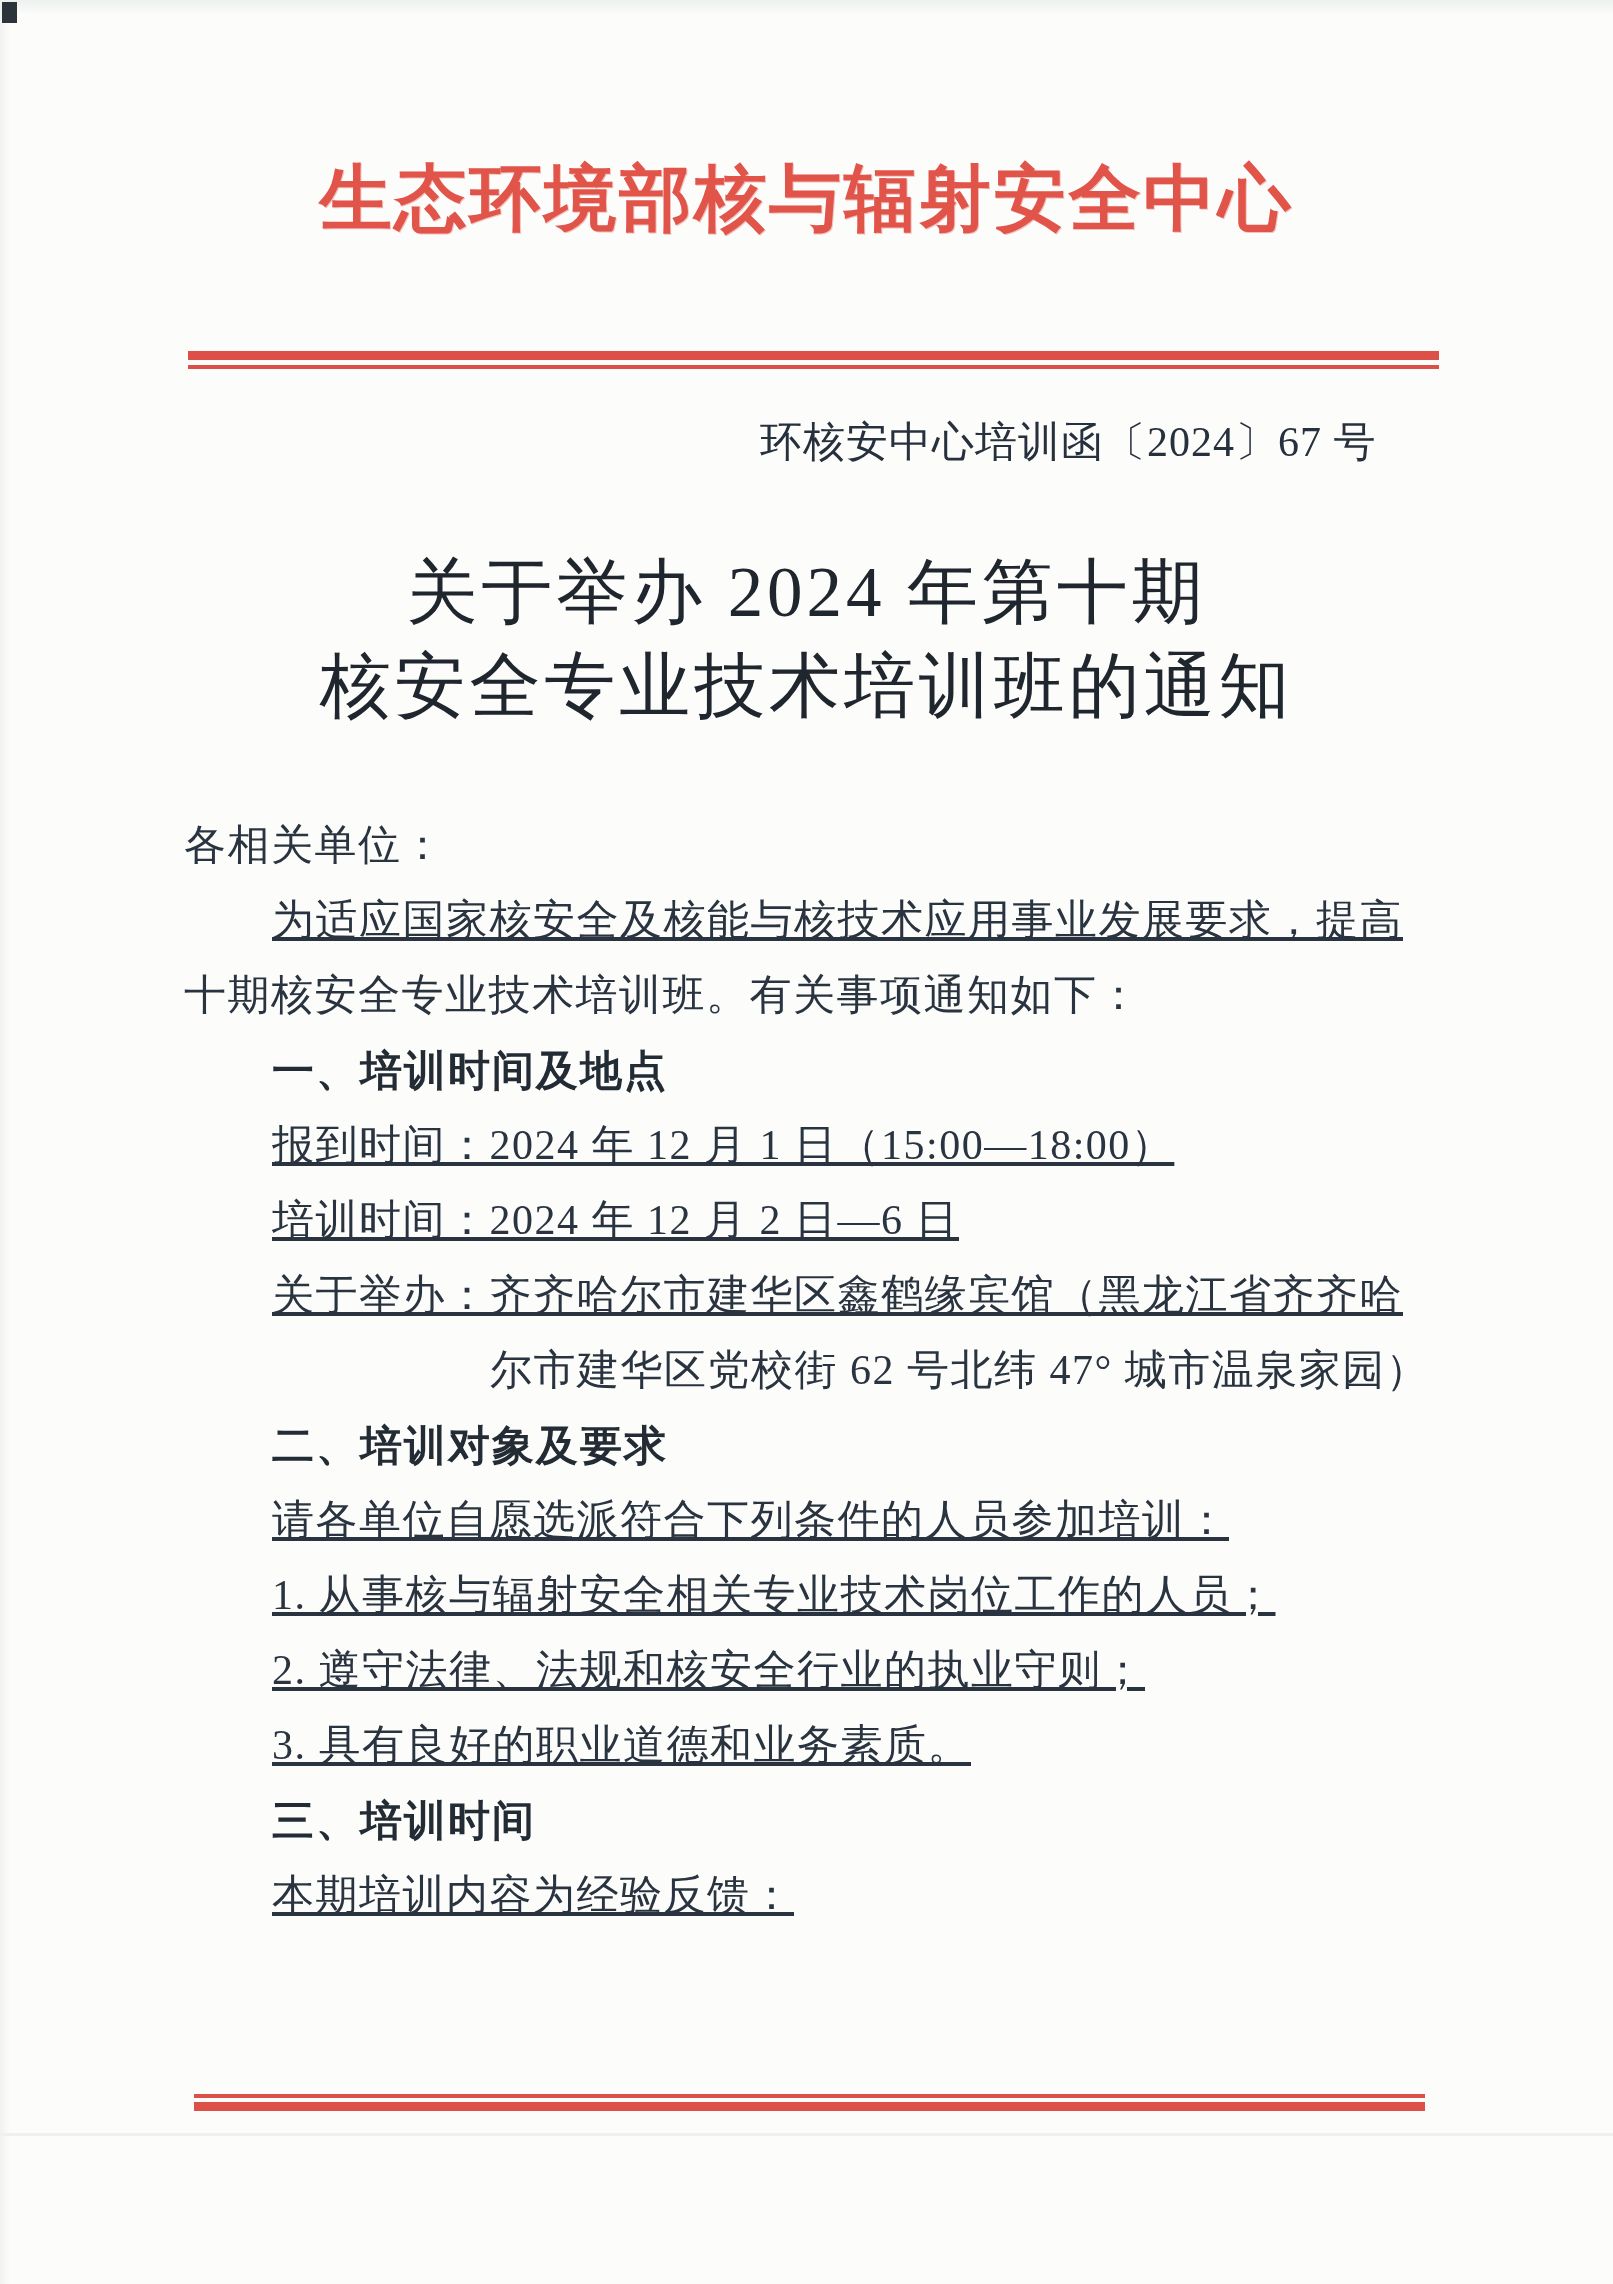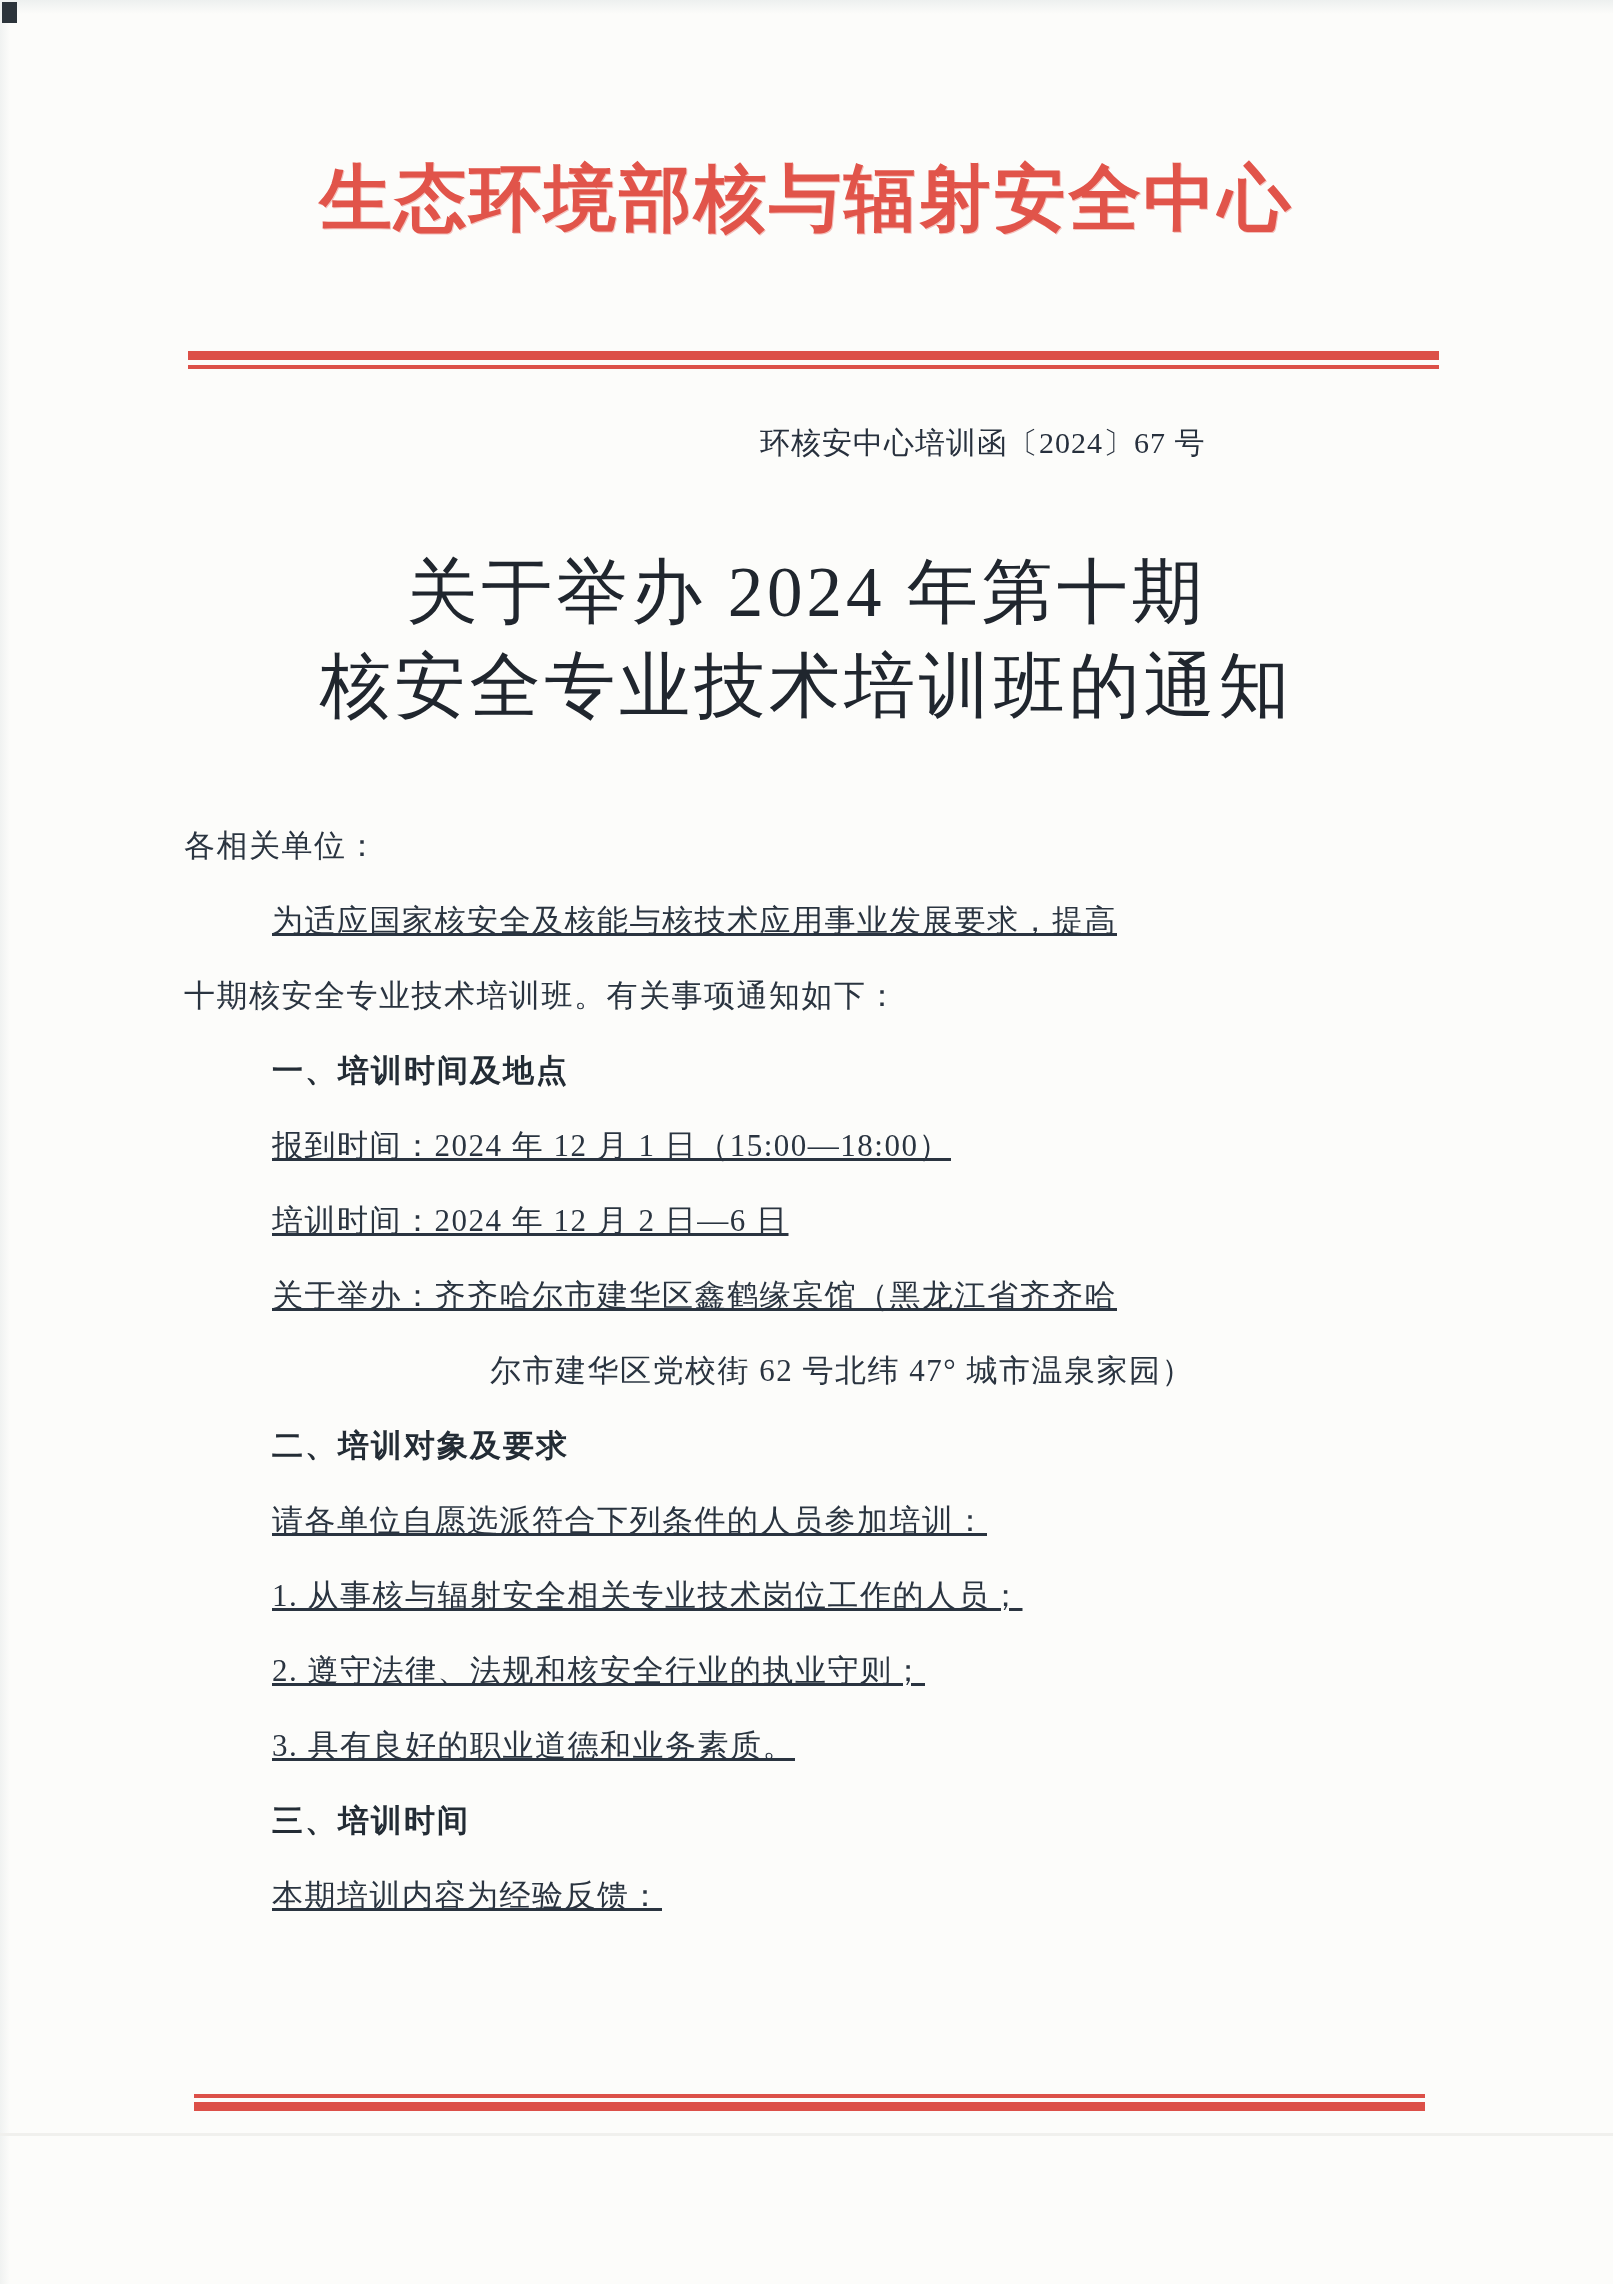--- a/index.html
+++ b/index.html
@@ -32,35 +32,35 @@
     white-space:nowrap;
   }
   .rule{position:absolute;background:var(--accent-red,#dc5048);}
   .rule-top-thick{left:188px;top:351px;width:1251px;height:8.8px;}
   .rule-top-thin {left:188px;top:365px;width:1251px;height:3.9px;}
   .rule-bot-thin {left:194px;top:2094px;width:1231px;height:3.9px;}
   .rule-bot-thick{left:194px;top:2102px;width:1231px;height:8.8px;}
 
   .doc-number{
     position:absolute;left:760px;top:416px;
-    font-size:30px;line-height:53px;
+    font-size:42px;line-height:53px;
     letter-spacing:1px;color:#27303d;
     white-space:nowrap;
   }
   .notice-title{
     position:absolute;left:0;top:545px;width:100%;
     text-align:center;
     font-size:71px;line-height:94px;
     font-weight:400;letter-spacing:3.9px;
     color:#20262e;
     white-space:nowrap;
   }
   .body-text{
     position:absolute;left:184px;top:808px;width:1274px;
-    font-size:31px;line-height:75px;
+    font-size:42px;line-height:75px;
     letter-spacing:1.5px;
   }
   .body-text .ln{white-space:nowrap;}
   .body-text .ind{padding-left:88px;text-decoration:underline;}
   .body-text .cont{padding-left:306px;}
   .body-text .head{
     padding-left:88px;
     font-family:"Liberation Sans","DejaVu Sans",sans-serif;
     font-weight:700;letter-spacing:2px;
     color:#232c35;

